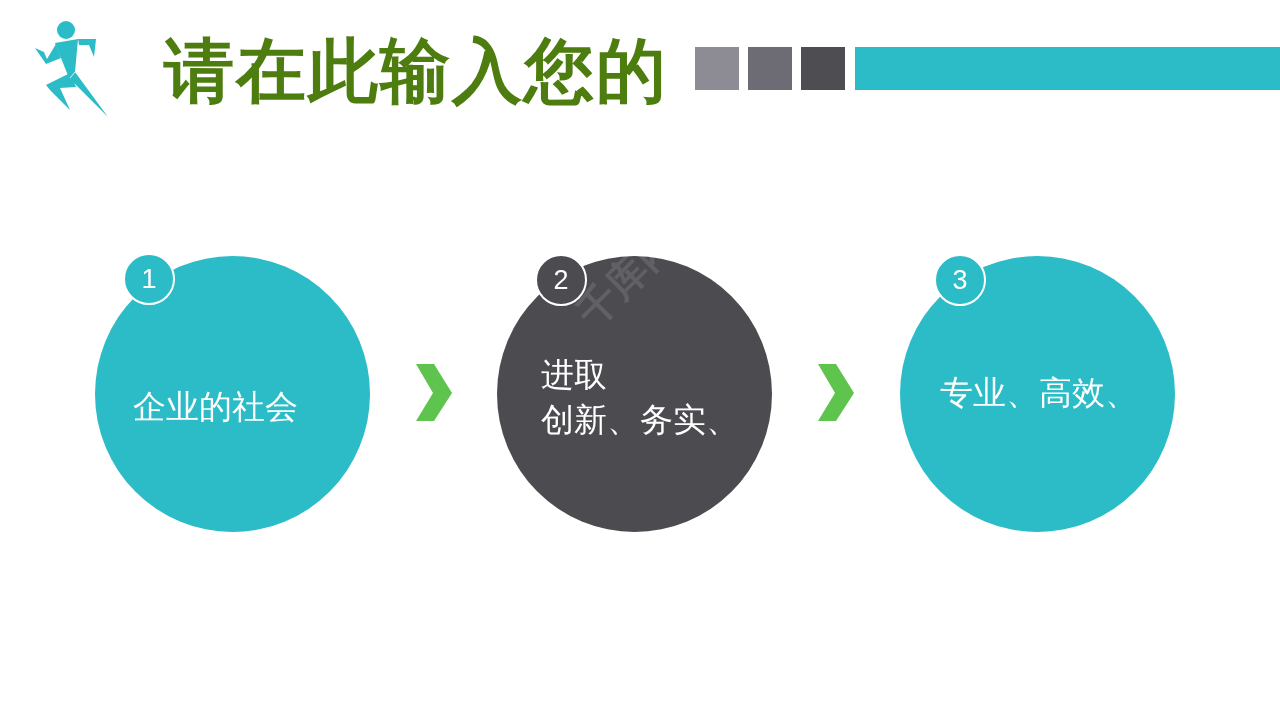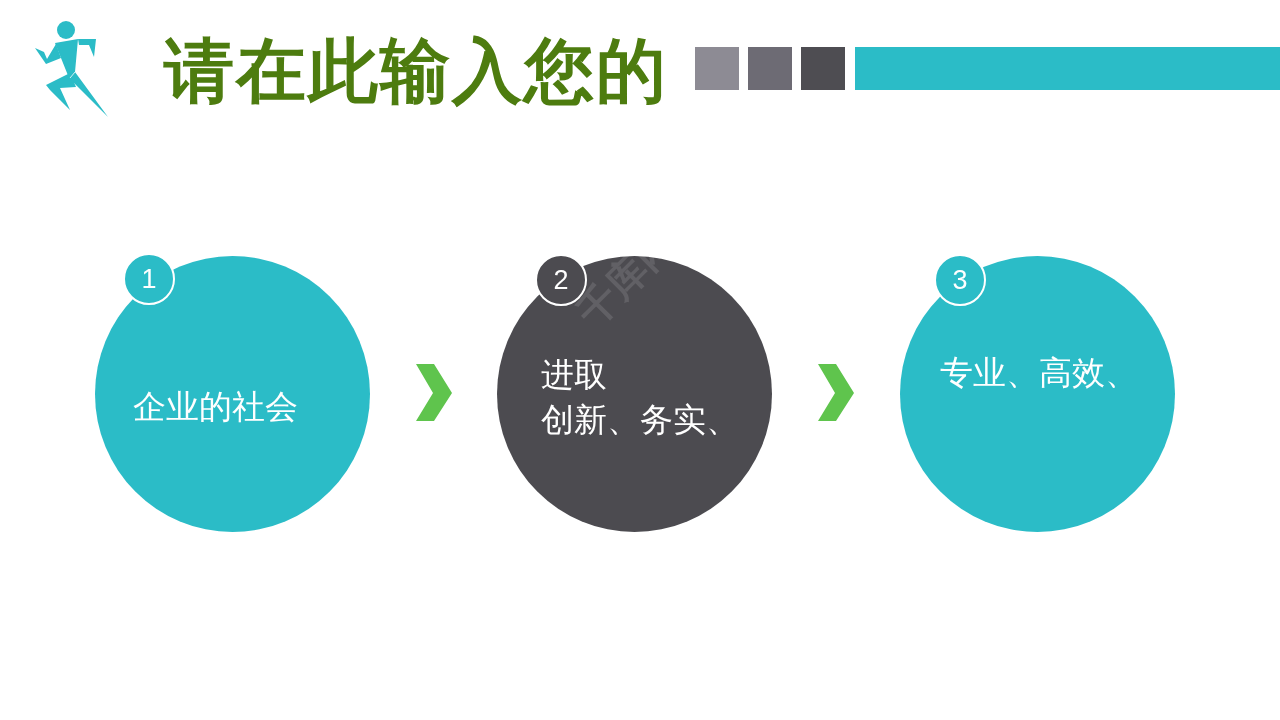--- a/index.html
+++ b/index.html
@@ -75,16 +75,16 @@
   <div>进取</div>
   <div>创新、务实、</div>
 </div>
 <div class="abs badge" style="left:535px;top:254px;background:#4c4b50;">2</div>
 
 <svg class="abs chevron" style="left:817px;" viewBox="0 0 38 58">
   <polygon points="1,0 19,0 37,29 19,57 1,57 18,29" fill="#5fc44d"></polygon>
 </svg>
 
 <div class="abs circle" style="left:900px;background:#2bbcc7;"></div>
-<div class="abs circle-text" style="left:940px;top:350px;">
+<div class="abs circle-text" style="left:940px;top:370px;">
   <div>专业、高效、</div>
 </div>
 <div class="abs badge" style="left:934px;top:254px;background:#2bbcc7;">3</div>
 
 </body></html>

